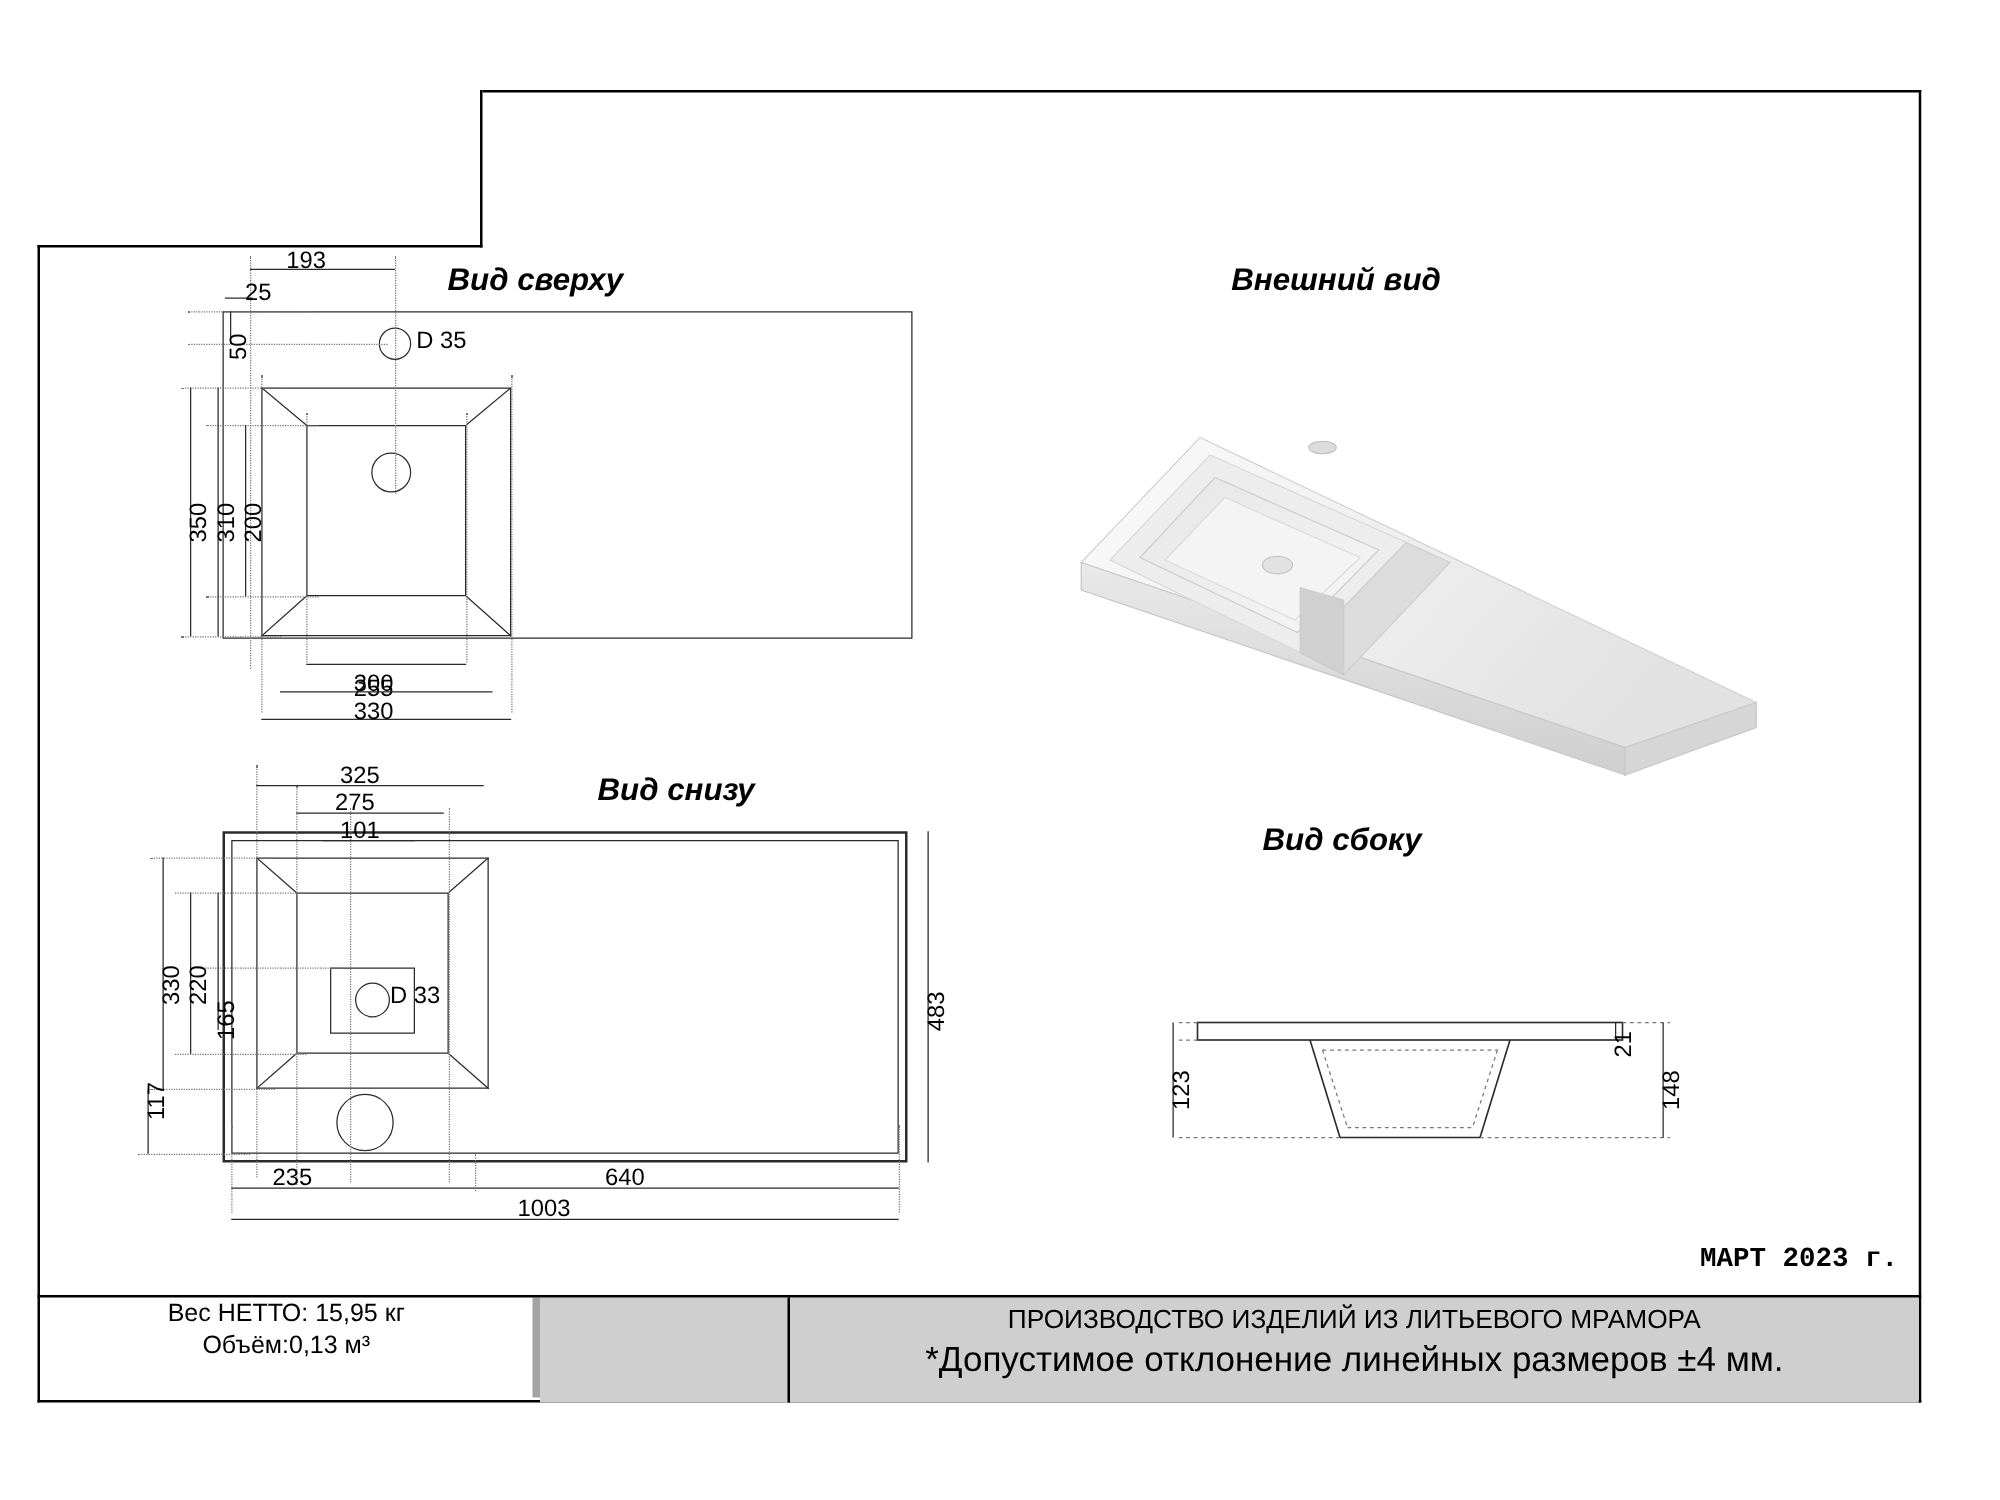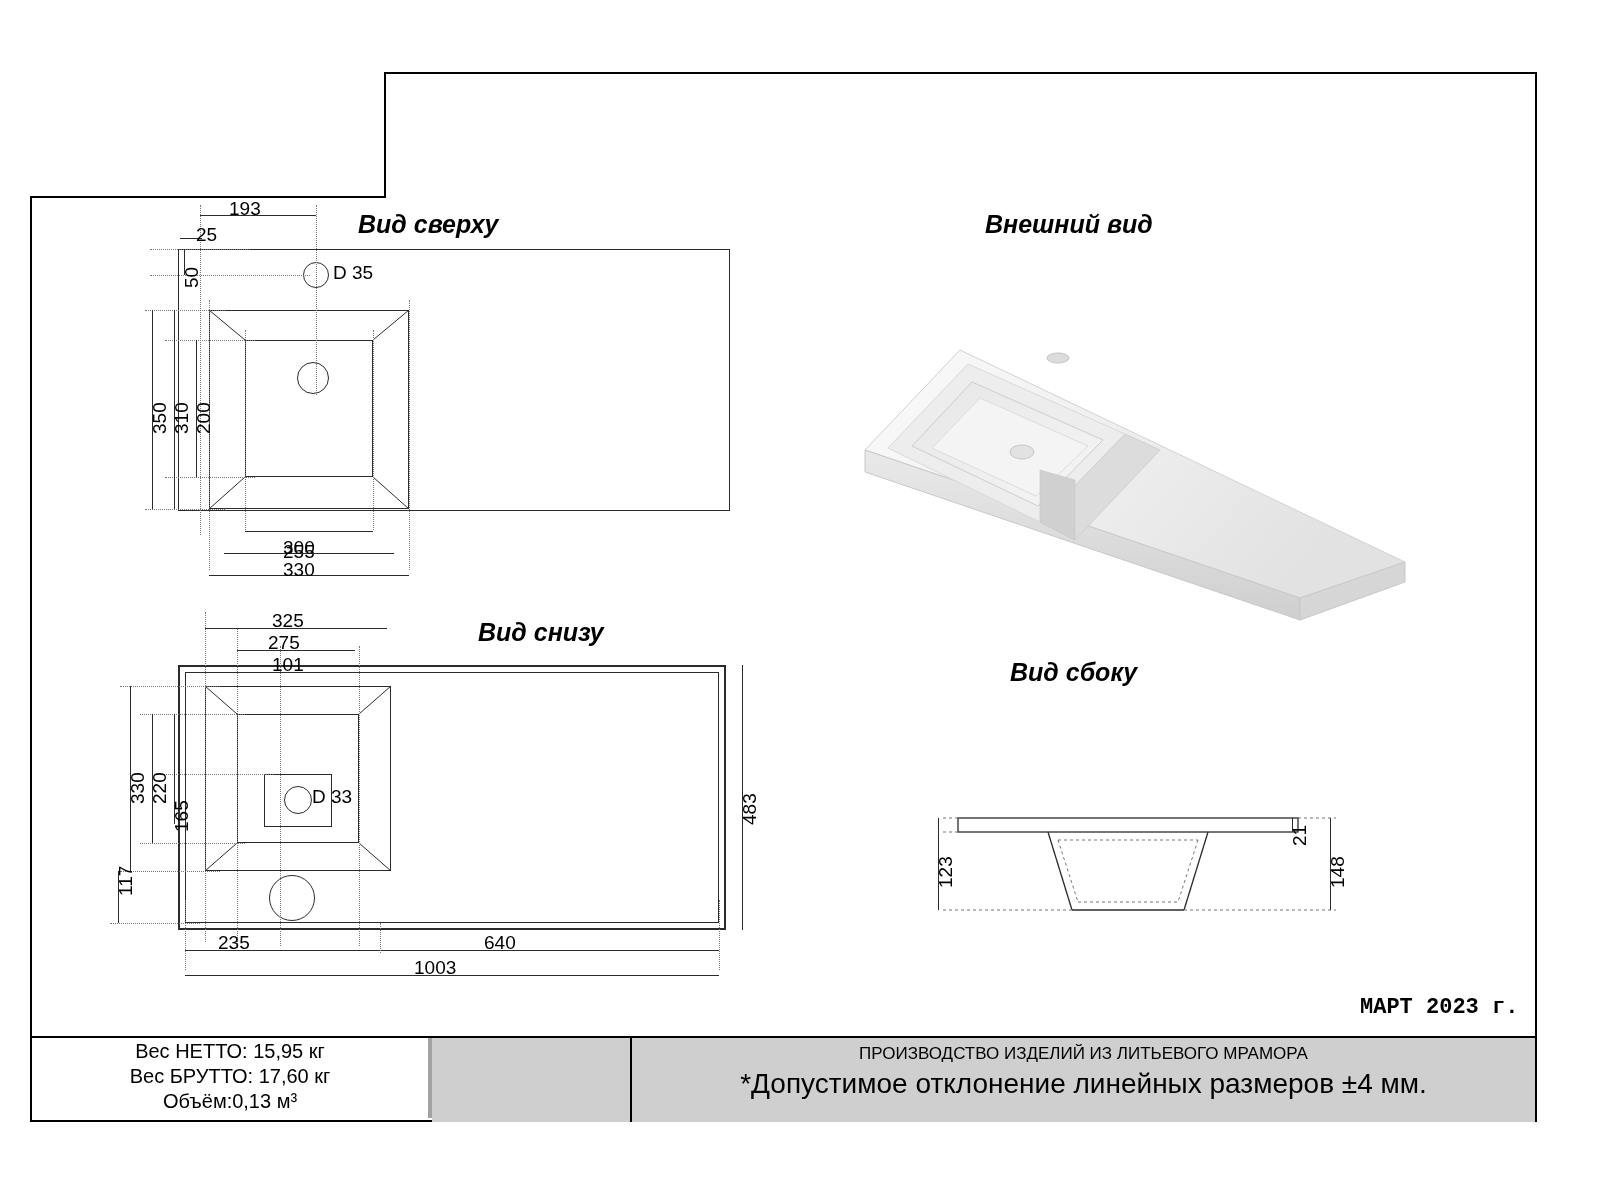--- a/index.html
+++ b/index.html
@@ -210,25 +210,24 @@
 
   <div class="ln v" style="left:938px;top:818px;height:92px;"></div>
   <div class="label dim vert" style="left:935px;top:888px;">123</div>
   <div class="ln v" style="left:1292px;top:818px;height:14px;"></div>
   <div class="label dim vert" style="left:1289px;top:846px;">21</div>
   <div class="ln v" style="left:1330px;top:818px;height:92px;"></div>
   <div class="label dim vert" style="left:1327px;top:888px;">148</div>
 
   <div class="label bold" style="left:1360px;top:995px;font-size:22px;">МАРТ 2023 г.</div>
 
-  <div class="footer-cell" style="left:32px;top:1038px;width:400px;height:80px;border-right:4px solid #a3a3a3;">
+  <div class="footer-cell" style="left:32px;top:1038px;width:400px;height:80px;border-right:6px solid #a3a3a3;">
     <div class="footer-txt center" style="padding-top:2px;">Вес НЕТТО: 15,95 кг</div>
-    <div class="footer-txt center" style="padding-top:2px;">Вес БРУТТО: 17,60 кг</div>
     <div class="footer-txt center" style="padding-top:2px;">Объём:0,13 м³</div>
   </div>
   <div class="footer-cell" style="left:432px;top:1038px;width:200px;height:84px;background:#cfcfcf;border-right:2px solid #000;"></div>
   <div class="footer-cell" style="left:632px;top:1038px;width:903px;height:84px;background:#cfcfcf;">
-    <div class="footer-txt center" style="padding-top:6px;font-size:17px;">ПРОИЗВОДСТВО ИЗДЕЛИЙ ИЗ ЛИТЬЕВОГО МРАМОРА</div>
+    <div class="footer-txt center" style="padding-top:6px;font-size:21px;">ПРОИЗВОДСТВО ИЗДЕЛИЙ ИЗ ЛИТЬЕВОГО МРАМОРА</div>
     <div class="footer-txt center" style="padding-top:4px;font-size:28px;">*Допустимое отклонение линейных размеров ±4 мм.</div>
   </div>
   <div class="frame-line" style="left:30px;top:1036px;width:1507px;height:2px;"></div>
 
 </div>
 
 </body></html>

